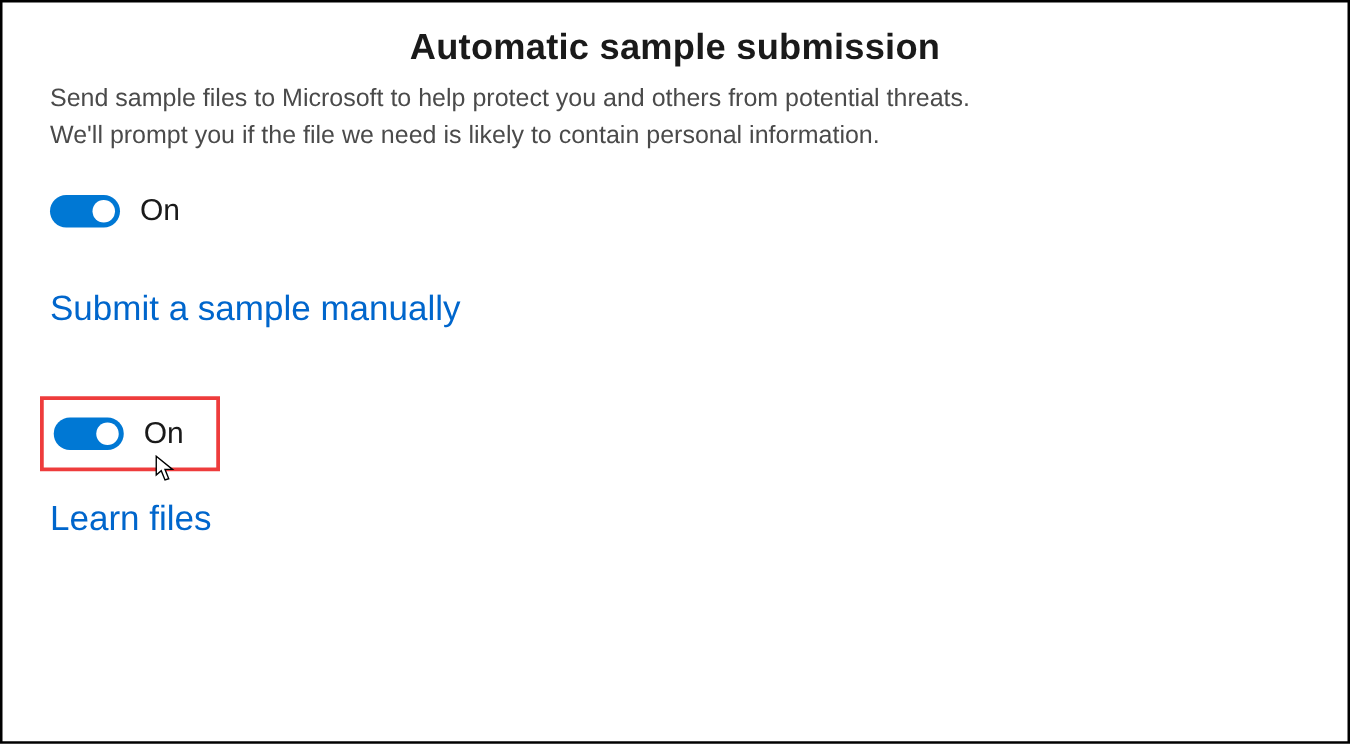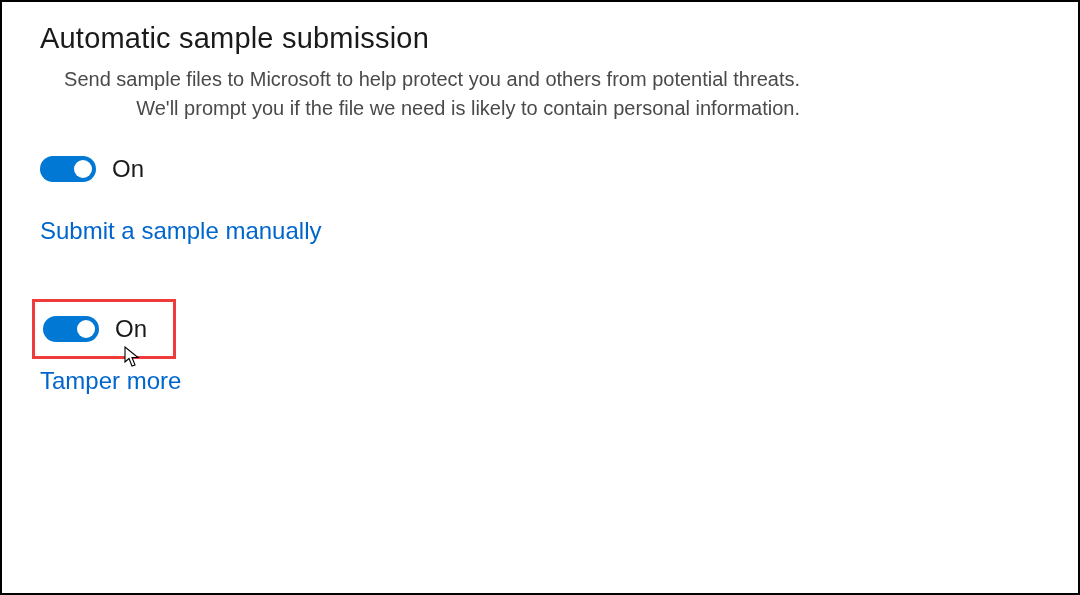--- a/index.html
+++ b/index.html
@@ -11,33 +11,33 @@
       border: 2px solid #000000;
       padding: 20px 38px;
       color: #1a1a1a;
       position: relative;
     }
     .section {
       margin-bottom: 54px;
     }
     .section-title {
       font-size: 29px;
-      font-weight: 400;
+      font-weight: 700;
       color: #1a1a1a;
       margin-bottom: 10px;
       letter-spacing: 0.2px;
+      text-align: center;
     }
     .section-description {
       font-size: 20px;
       font-weight: 400;
       color: #4a4a4a;
       line-height: 1.45;
       max-width: 760px;
       margin-bottom: 32px;
-      text-align: right;
     }
     .toggle-row {
       display: flex;
       align-items: center;
       gap: 16px;
       margin-bottom: 34px;
     }
     .toggle {
       width: 56px;
       height: 26px;
@@ -58,25 +58,26 @@
       top: 4px;
     }
     .toggle.on .toggle-knob {
       right: 4px;
     }
     .toggle-label {
       font-size: 24px;
       color: #1a1a1a;
     }
     .link {
-      font-size: 24px;
+      font-size: 28px;
       color: #0066cc;
       text-decoration: none;
       cursor: pointer;
       display: inline-block;
+      margin-top: 14px;
     }
     .highlight-box {
       border: 3px solid #ee3c3c;
       padding: 13px 26px 13px 8px;
       display: inline-flex;
       align-items: center;
       gap: 16px;
       margin-left: -8px;
       margin-bottom: 8px;
       position: relative;
@@ -113,15 +114,15 @@
   <div class="highlight-box">
     <div class="toggle on">
       <div class="toggle-knob"></div>
     </div>
     <span class="toggle-label">On</span>
     <svg class="cursor-icon" width="18" height="22" viewBox="0 0 18 22">
       <path d="M 1 1 L 1 16 L 5 12.5 L 8 20 L 11 19 L 8 11.5 L 14 11.5 Z" fill="#ffffff" stroke="#000000" stroke-width="1.1"></path>
     </svg>
   </div>
   <div>
-    <a class="link">Tamper more</a>
+    <a class="link">Learn files</a>
   </div>
 </div>
 
 </body></html>

